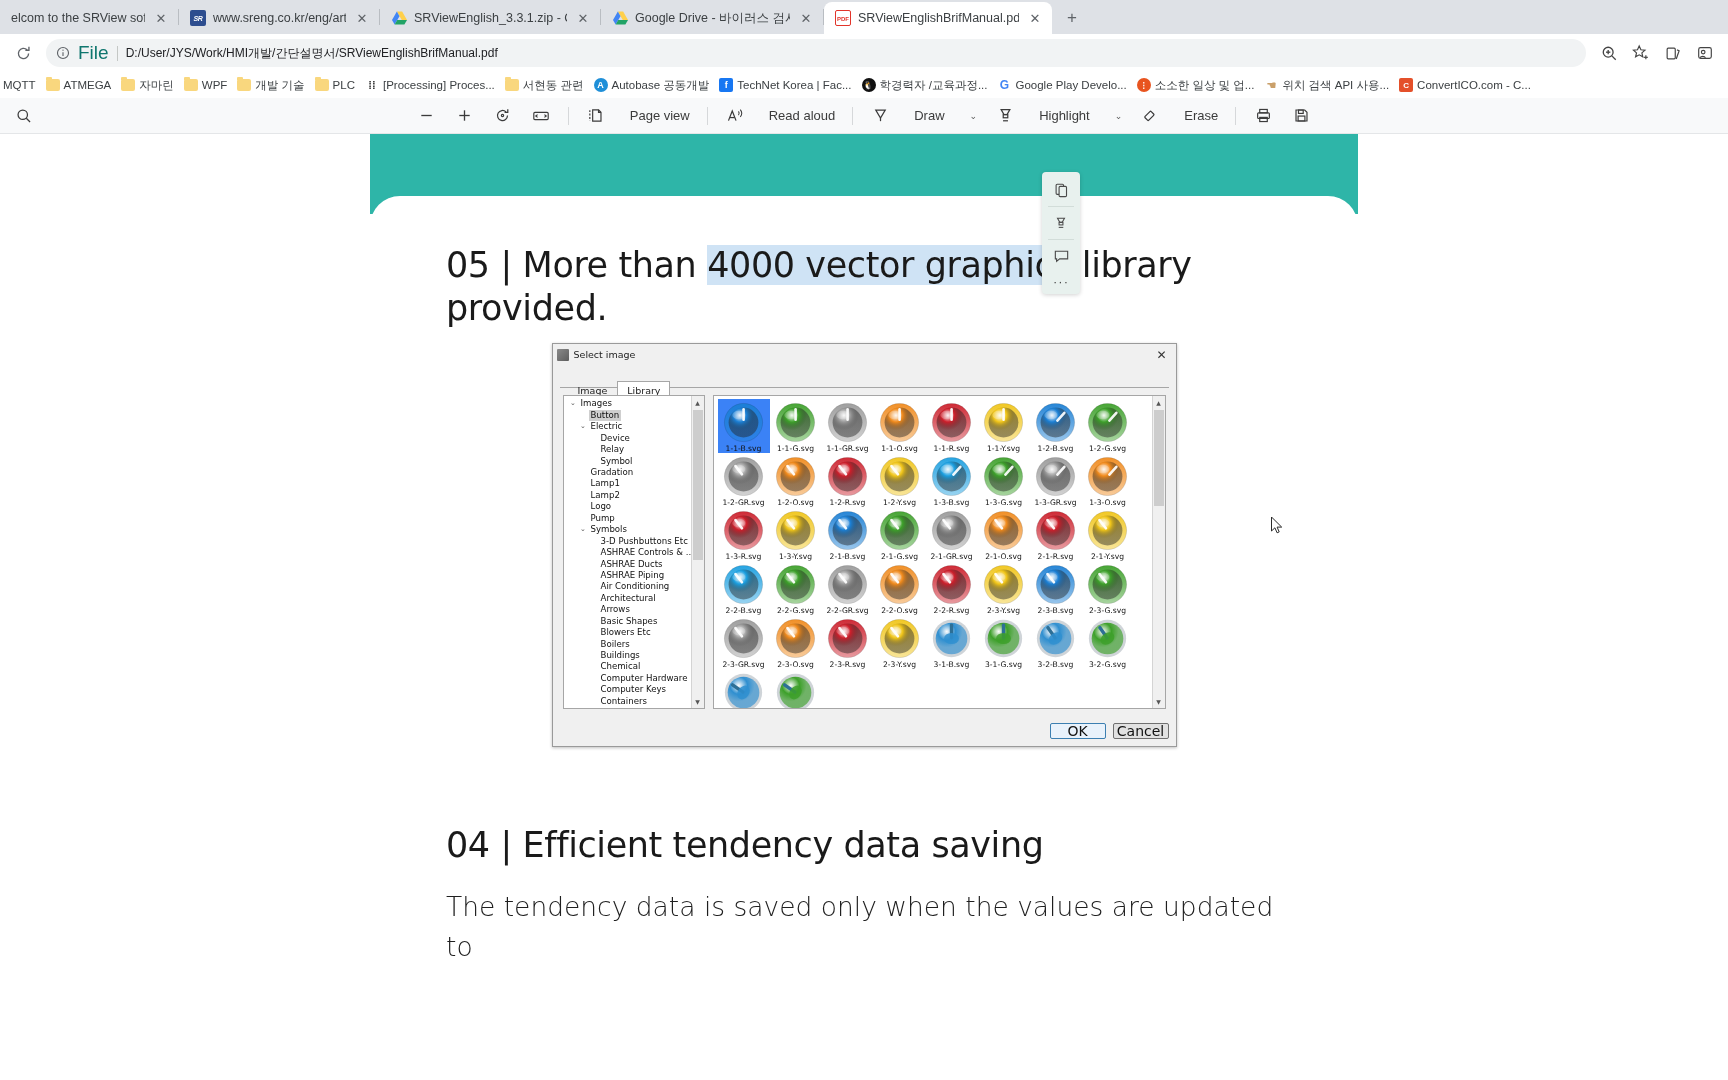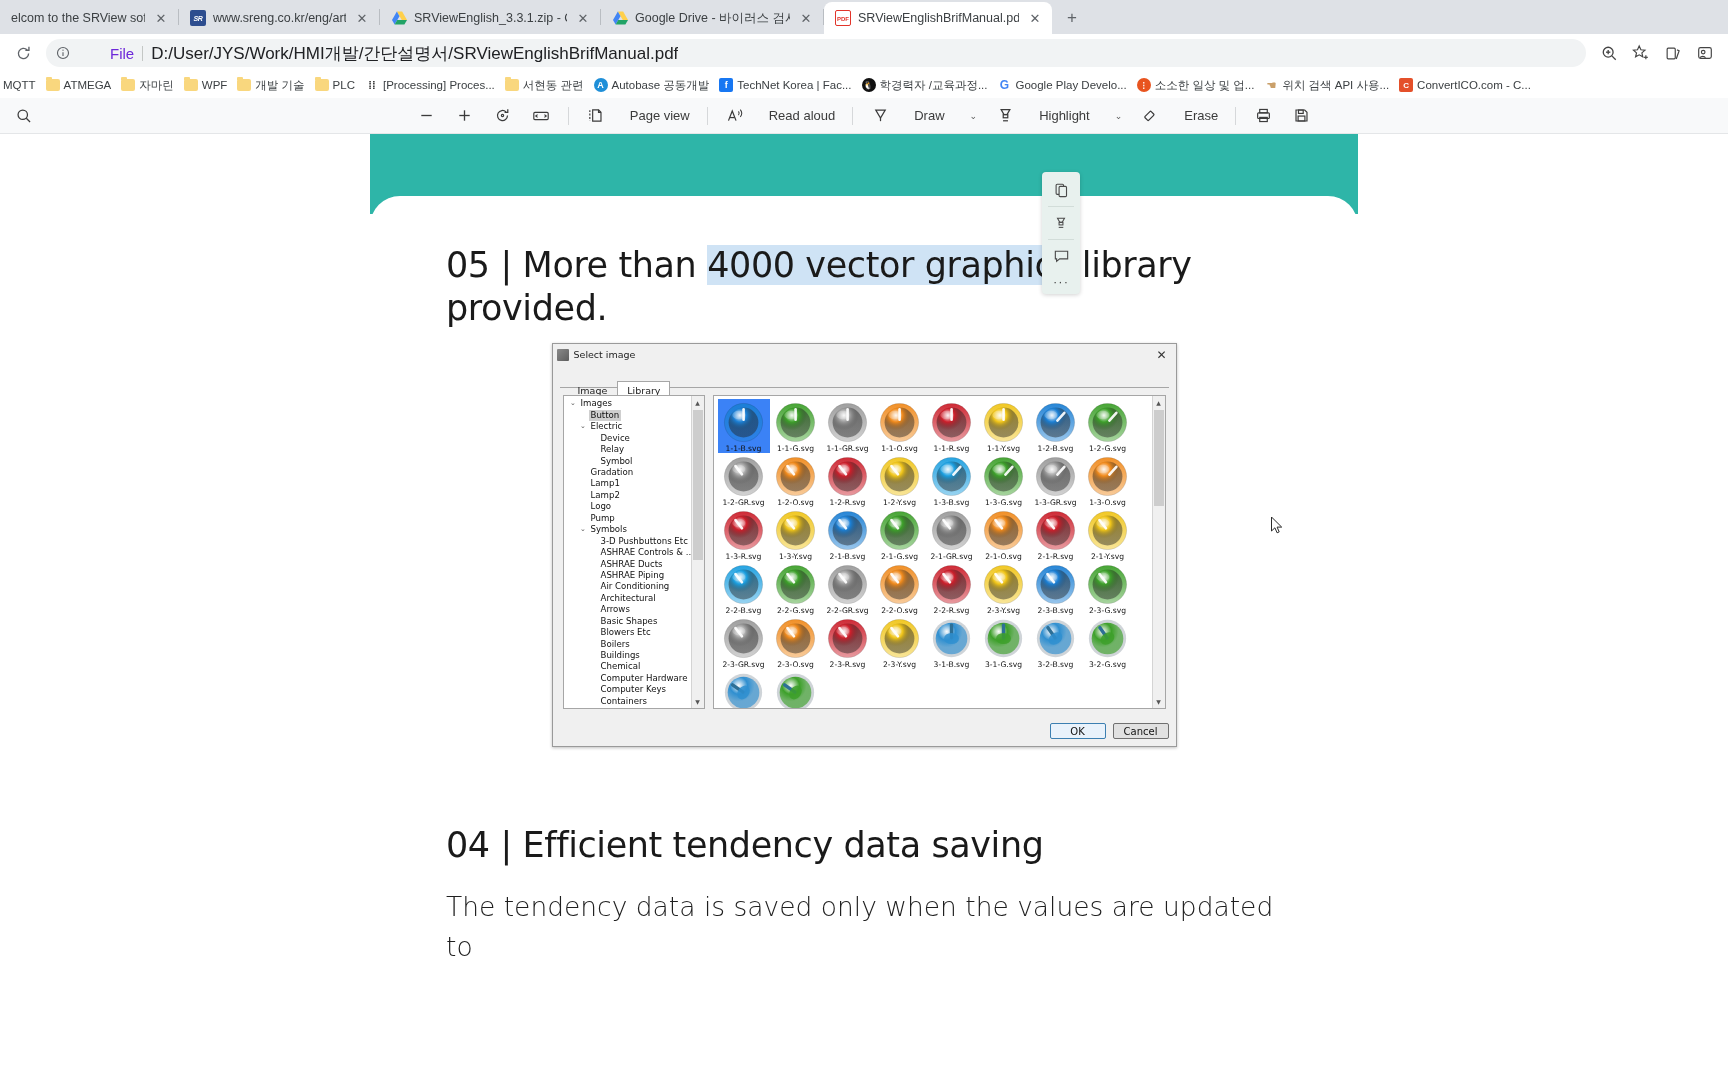--- a/index.html
+++ b/index.html
@@ -39,23 +39,23 @@
   }
   .newtab { width:28px; height:28px; margin-left:6px; margin-bottom:2px; display:flex; align-items:center; justify-content:center; font-size:17px; color:#5f6368; }
 
   
   .navbar { height:38px; background:#fff; display:flex; align-items:center; padding:0 8px; flex:0 0 38px; gap:2px;}
   .nav-btn { width:30px; height:30px; display:flex; align-items:center; justify-content:center; color:#5f6368; border-radius:50%; }
   .omnibox {
     flex:1; height:28px; background:#f1f3f4; border-radius:14px; display:flex; align-items:center;
     padding:0 10px; gap:8px; margin:0 6px; font-size:13.5px; color:#202124; min-width:0;
   }
-  .omni-file { font-size:15px; color:#6d28d9;margin-left:32px; }
+  .omni-file { font-size:19px; color:#0f766e; }
   .omni-divider { width:1px; height:15px; background:#c4c7c5; }
-  .omni-url { font-size:17px; color:#202124; white-space:nowrap; overflow:hidden; }
+  .omni-url { font-size:12px; color:#202124; white-space:nowrap; overflow:hidden; }
   .nav-right { display:flex; align-items:center; gap:2px; }
 
   
   .bookmarks {
     height:26px; background:#fff; display:flex; align-items:center; gap:0px;
     padding:0 2px; flex:0 0 26px; font-size:11.5px; color:#3c4043; overflow:hidden;
   }
   .bm { display:flex; align-items:center; gap:4px; padding:2px 5px; white-space:nowrap; border-radius:4px; }
   .bm-label { font-size:11.5px; color:#3c4043; }
   .folder-ico { width:14px; height:12px; background:#f9d77e; border-radius:2px 2px 2px 2px; position:relative; flex:0 0 14px; }
@@ -145,21 +145,21 @@
   .gridbox {
     flex:1; height:314px; background:#fff; border:1px solid #a6a6a6; position:relative; overflow:hidden; display:flex;
   }
   .grid { flex:1; padding:3px 2px 0 4px; display:flex; flex-wrap:wrap; align-content:flex-start; }
   .cell { width:52px; display:flex; flex-direction:column; align-items:center; padding-top:3px; }
   .cell.sel { background:#3b82f6; }
   .cell .cap { font-size:7.6px; color:#111; margin-top:1px; white-space:nowrap;}
   .knob { width:41px; height:41px; position:relative; }
 
   .dlg-foot { display:flex; justify-content:flex-end; gap:7px; padding:5px 7px 7px 0; background:#f0f0f0; }
-  .dbtn { width:56px; height:16px; font-size:10px; border:1px solid #707070; background:#e1e1e1; display:flex; align-items:center; justify-content:center; color:#111; border-radius:2px;}
+  .dbtn { width:56px; height:16px; font-size:14px; border:1px solid #707070; background:#e1e1e1; display:flex; align-items:center; justify-content:center; color:#111; border-radius:2px;}
   .dbtn.default { border:1.4px solid #3c7fb1; background:#e9f2fb; }
 
   .cursor-arrow { position:absolute; left:901px; top:383px; width:13px; height:17px; pointer-events:none; }
 </style>
 </head>
 <body>
 
 <div class="browser">
 
   <div class="tabstrip">

